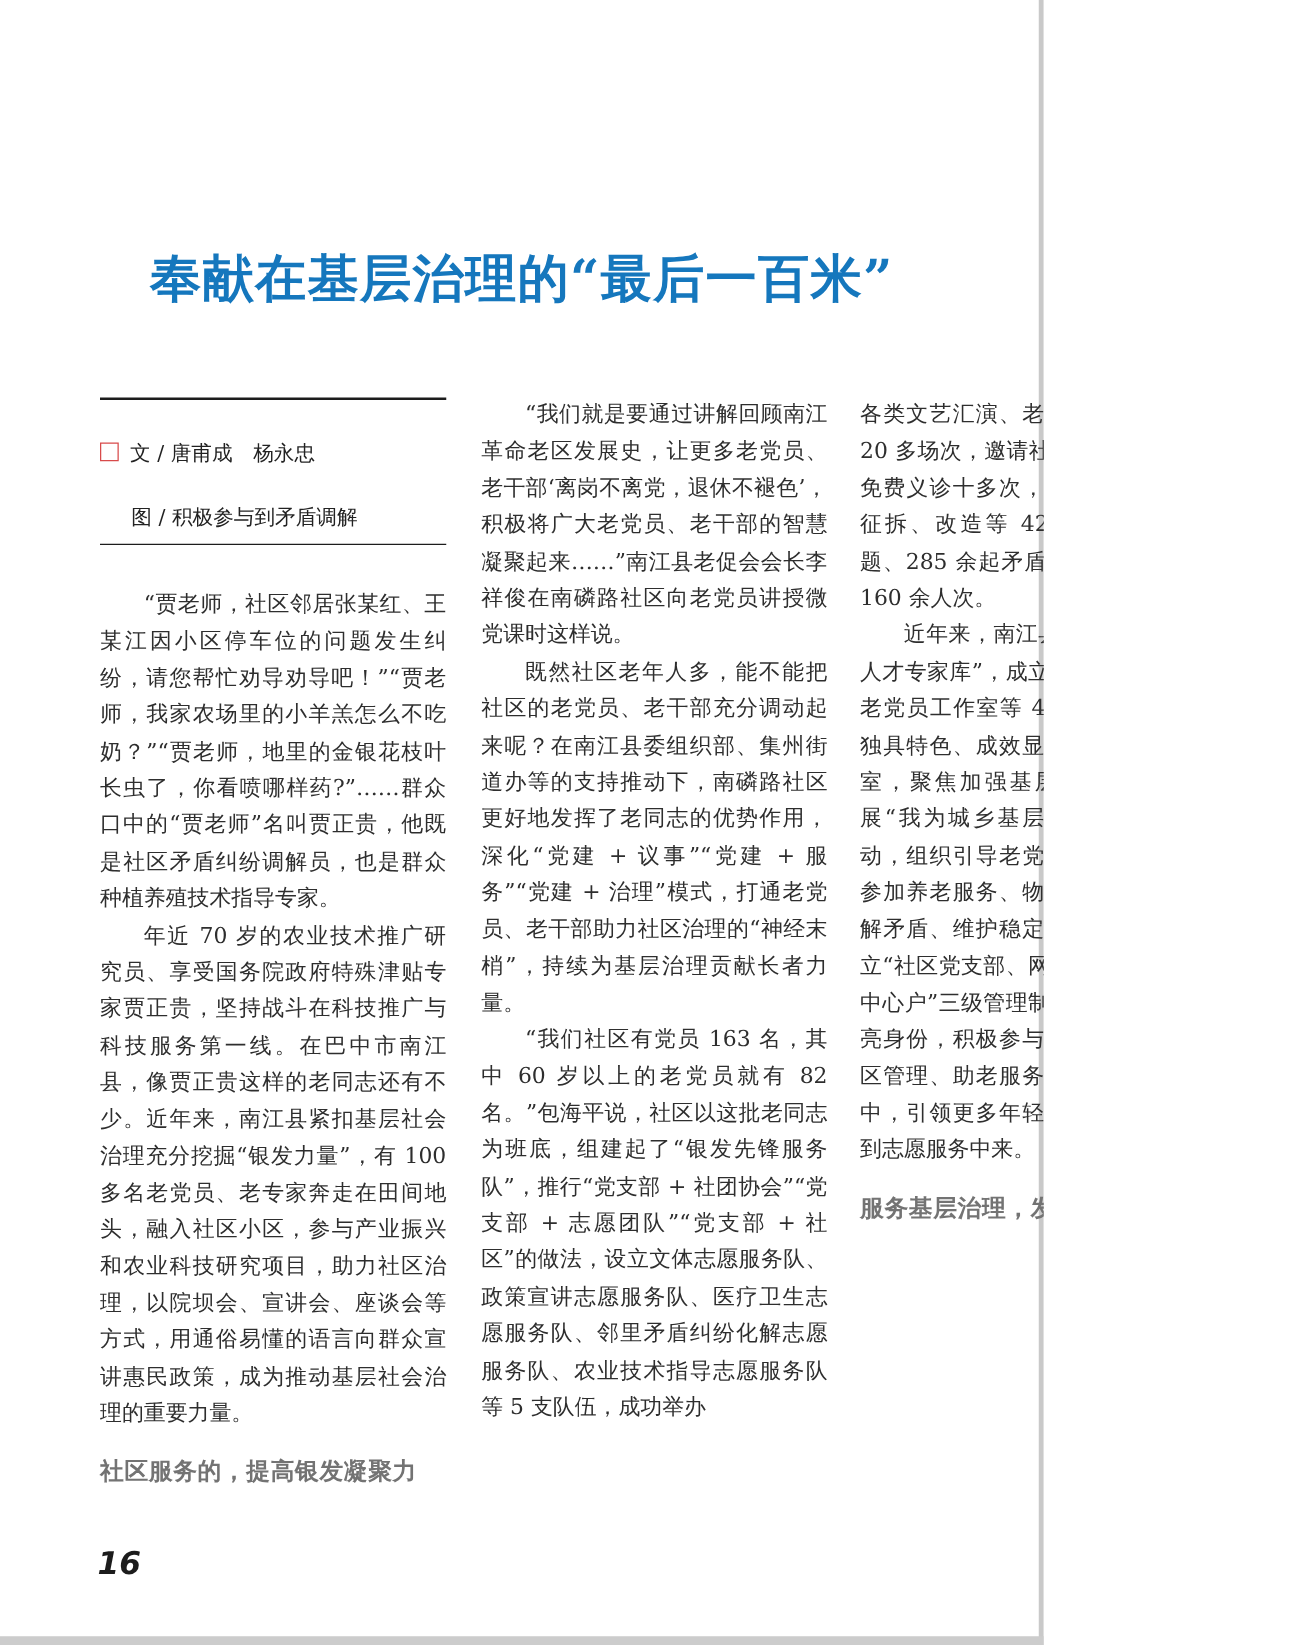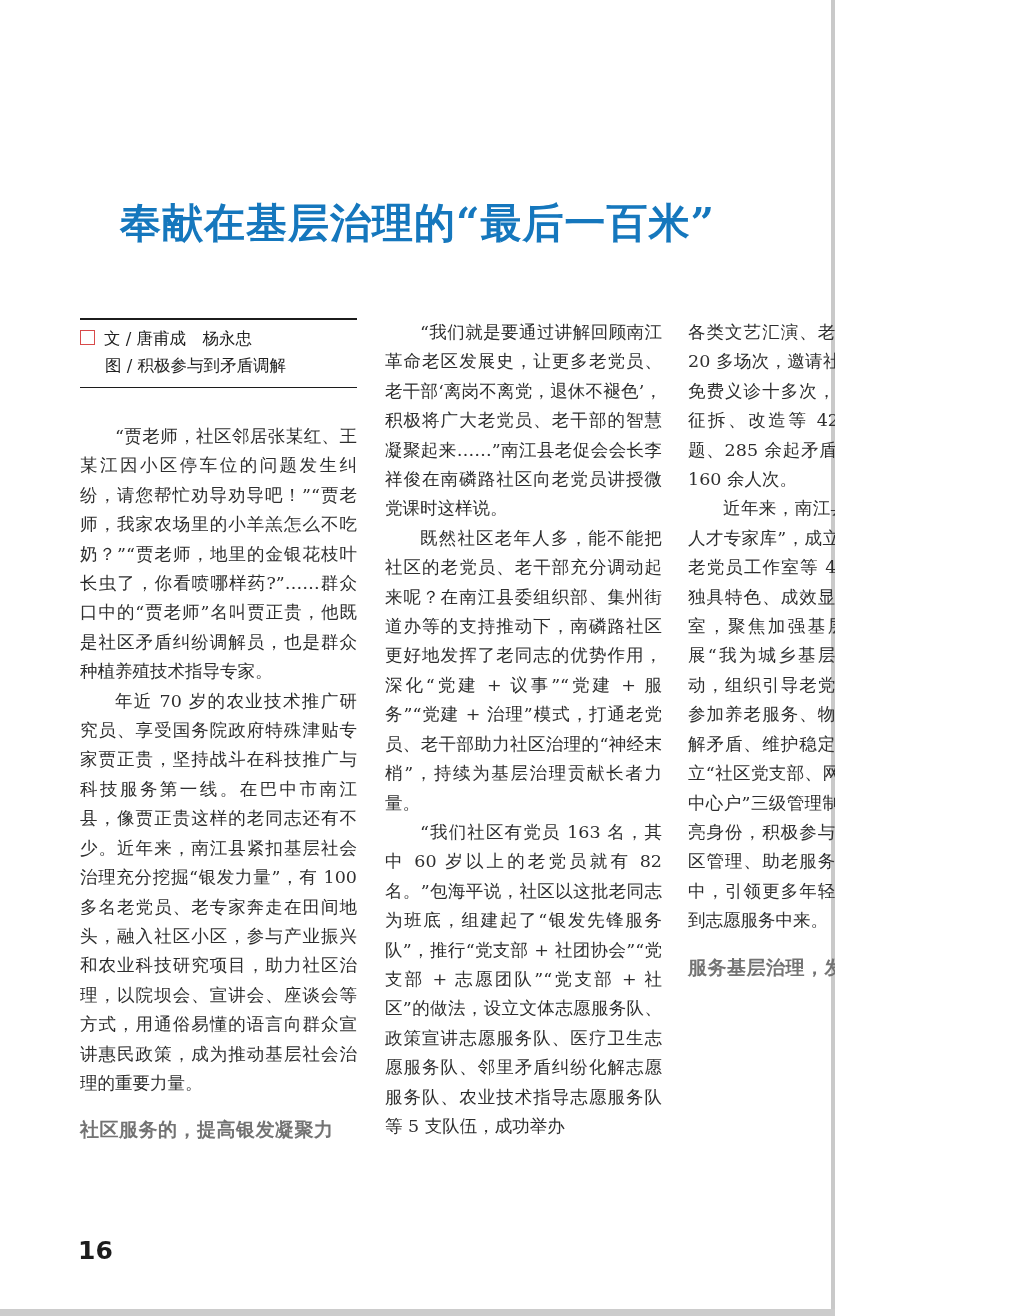--- a/index.html
+++ b/index.html
@@ -55,21 +55,21 @@
   .byline {
     border-top: 2px solid #1c1c1c;
     border-bottom: 1px solid #1c1c1c;
     padding: 5px 0 8px 0;
     margin-bottom: 34px;
     font-size: 16.5px;
     line-height: 27px;
     text-align: left;
     color: #222222;
   }
-  .byline-line { white-space: nowrap; }
+  .byline-line { white-space: nowrap; margin-top: 24px; }
   .red-square {
     display: inline-block;
     width: 13px;
     height: 13px;
     border: 1.5px solid #d84a4a;
     margin-right: 9px;
     vertical-align: -1px;
     background: transparent;
   }
   .byline-line2 { padding-left: 25px; }
@@ -86,20 +86,21 @@
     text-align: left;
     font-family: "DejaVu Sans", sans-serif;
     letter-spacing: 0.5px;
   }
   .page-number {
     position: absolute;
     left: 78px;
     top: 1236px;
     font-size: 25px;
     font-weight: 700;
+    font-style: italic;
     color: #1c1c1c;
     font-family: "DejaVu Sans", sans-serif;
   }
 </style>
 </head>
 <body>
 
 <div class="page">
 
   <div class="edge-right"></div>

